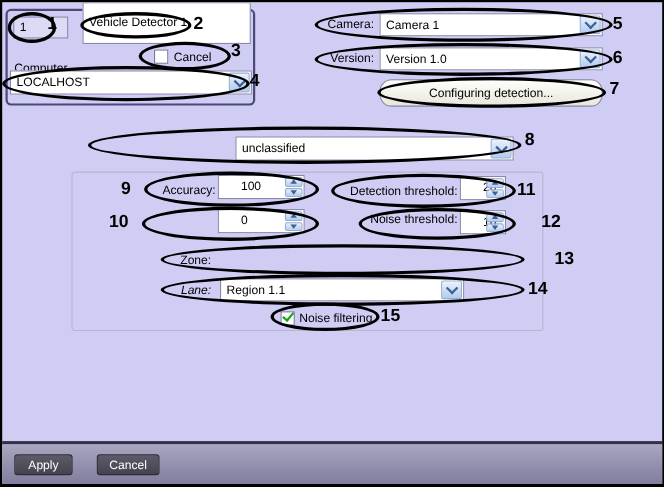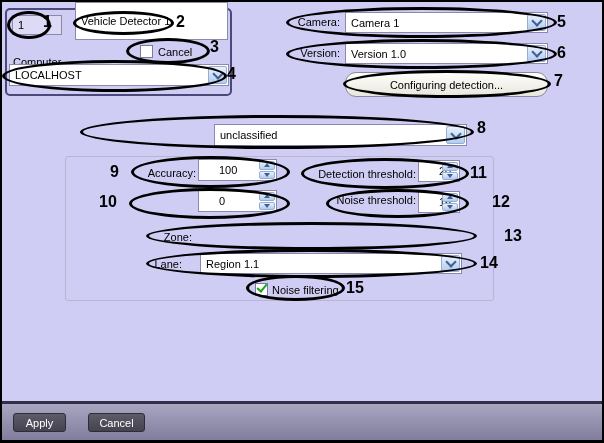--- a/index.html
+++ b/index.html
@@ -120,22 +120,22 @@
           <i class="tri-up"></i>
         </span>
       <span class="spin-btn">
           <i class="tri-down"></i>
         </span>
     </span>
   </div>
 
   <div class="lbl" style="left:130px;top:230px;width:62px;">Zone:</div>
 
-  <div class="lbl" style="left:120px;top:257px;width:62px;">Lane:</div>
-  <div class="combo" style="left:200px;top:253px;width:262px;height:21px;">
+  <div class="lbl" style="left:130px;top:257px;width:62px;font-style:italic;">Lane:</div>
+  <div class="combo" style="left:200px;top:253px;width:222px;height:21px;">
     <span>Region 1.1</span>
     <span class="arrow">
         <i class="chev"></i>
       </span>
   </div>
 
   <div class="cb" style="left:255px;top:283px;">
       <i class="check"></i>
     </div>
   <div class="lbl lbl-l" style="left:272px;top:283px;">Noise filtering</div>

